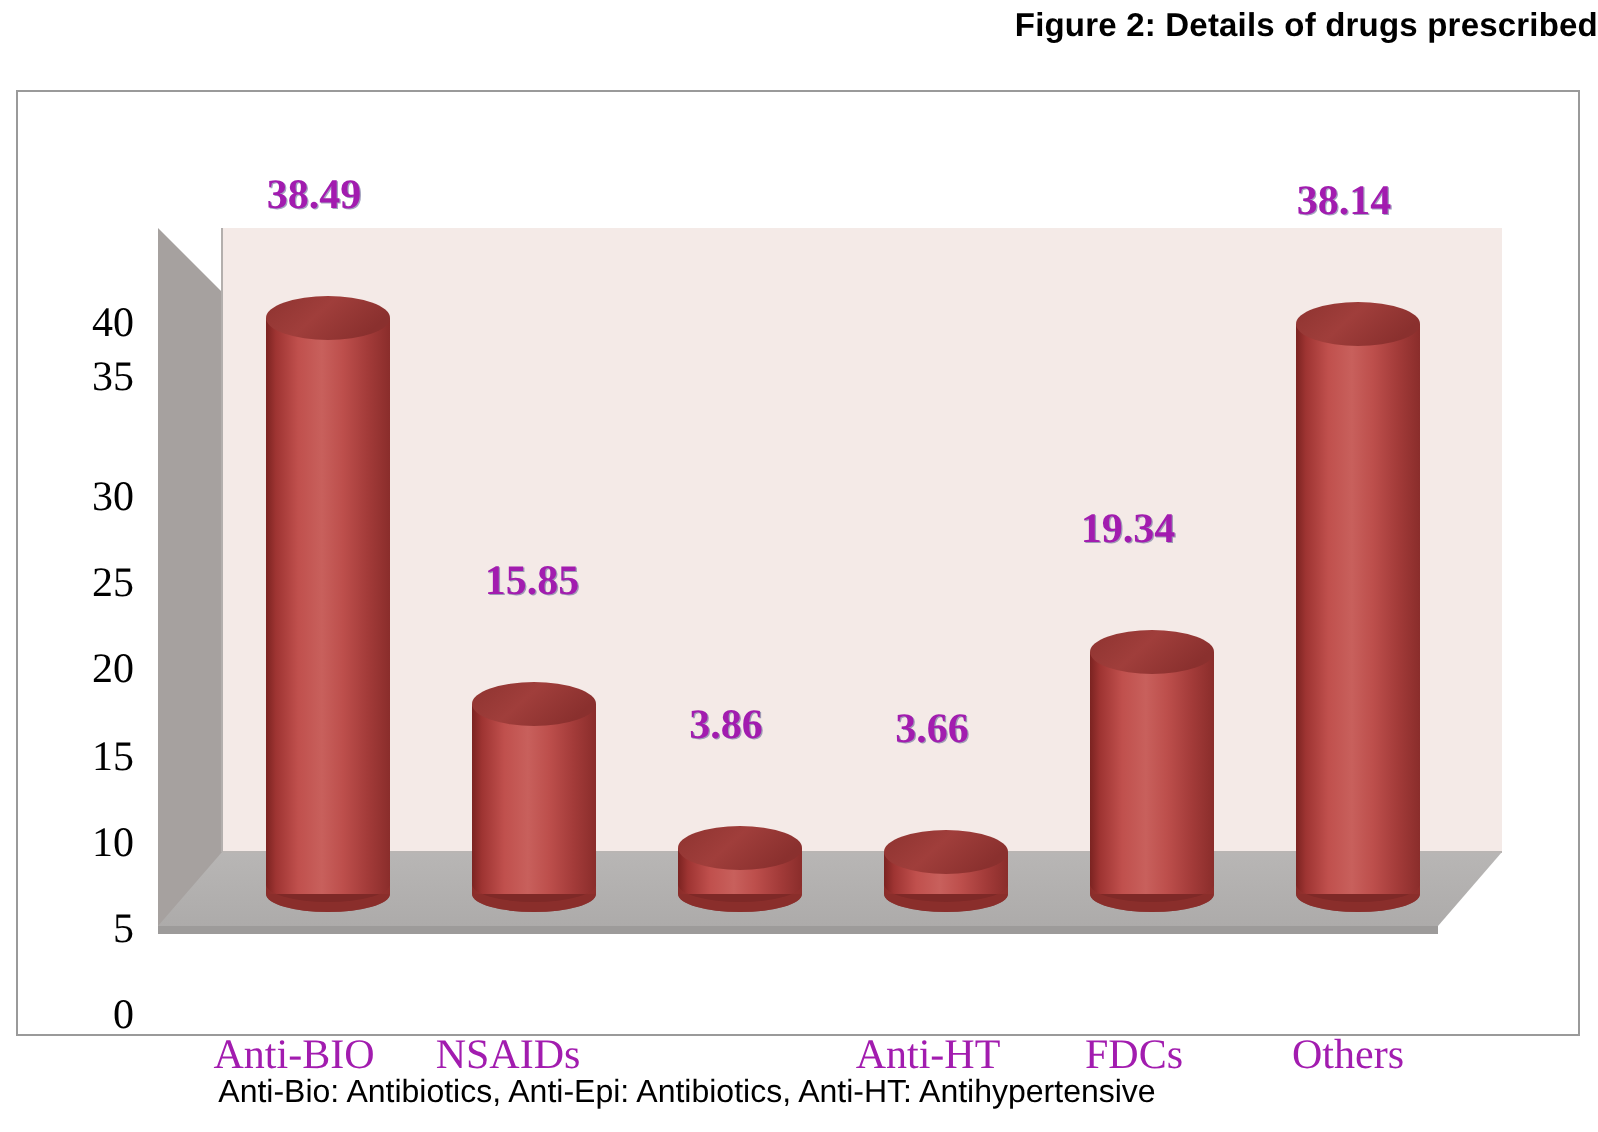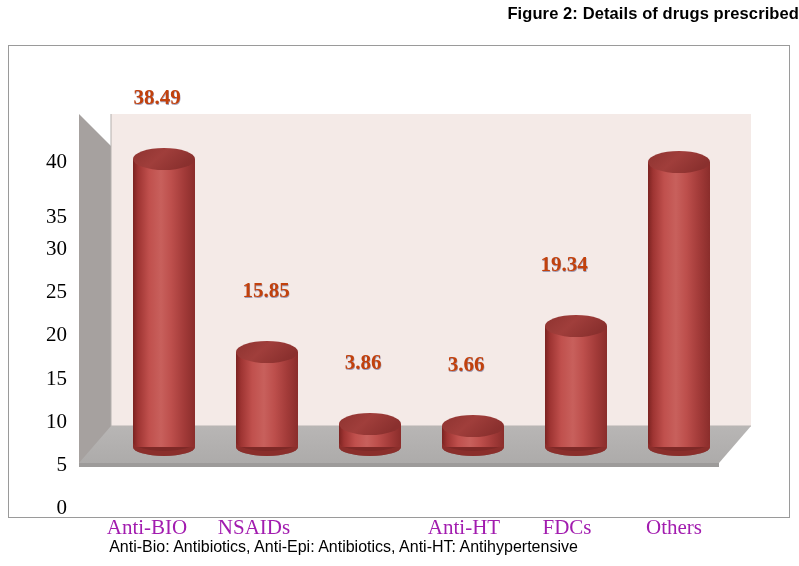--- a/index.html
+++ b/index.html
@@ -76,21 +76,21 @@
   }
 
   
   .value-label {
     position: absolute;
     width: 110px;
     text-align: center;
     font-family: "Liberation Serif", serif;
     font-weight: bold;
     font-size: 21px;
-    color: #c2410c;
+    color: #a21caf;
     line-height: 1;
     text-shadow: 0.6px 0.6px 0 rgba(90,90,140,0.55);
   }
 
   
   #caption {
     position: absolute;
     left: 0;
     top: 538px;
     width: 687px;
@@ -182,34 +182,35 @@
       <g>
         <ellipse cx="670" cy="401" rx="31" ry="9" fill="#7e2927"></ellipse>
         <rect x="639" y="116" width="62" height="285" fill="url(#cylGrad)"></rect>
         <path d="M639,401 A31,9 0 0 0 701,401 L701,396 A31,9 0 0 1 639,396 Z" fill="#93322f" opacity="0.6"></path>
         <ellipse cx="670" cy="116" rx="31" ry="11" fill="url(#topGrad)"></ellipse>
       </g>
     </svg>
   </div>
 
   <div class="y-tick" style="left:6px;  top:105px;">40</div>
-  <div class="y-tick" style="left:6px;  top:160px;">35</div>
+  <div class="y-tick" style="left:6px;  top:132px;">35</div>
   <div class="y-tick" style="left:6px;  top:192px;">30</div>
   <div class="y-tick" style="left:6px;  top:235px;">25</div>
   <div class="y-tick" style="left:6px;  top:278px;">20</div>
   <div class="y-tick" style="left:6px;  top:322px;">15</div>
   <div class="y-tick" style="left:6px;  top:365px;text-align:right;">10</div>
   <div class="y-tick" style="left:6px;  top:408px;">5</div>
   <div class="y-tick" style="left:6px;  top:451px;">0</div>
 
   <div class="value-label" style="left:93px;  top:41px;">38.49</div>
   <div class="value-label" style="left:202px; top:234px;">15.85</div>
   <div class="value-label" style="left:299px; top:306px;">3.86</div>
   <div class="value-label" style="left:402px; top:308px;">3.66</div>
   <div class="value-label" style="left:500px; top:208px;">19.34</div>
+  <div class="value-label" style="left:608px; top:44px;">38.14</div>
 
   <div class="x-label" style="left:73px;">Anti-BIO</div>
   <div class="x-label" style="left:180px;">NSAIDs</div>
   <div class="x-label" style="left:390px;">Anti-HT</div>
   <div class="x-label" style="left:493px;">FDCs</div>
   <div class="x-label" style="left:600px;">Others</div>
 
 </div>
 
 <div id="caption">Anti-Bio: Antibiotics, Anti-Epi: Antibiotics, Anti-HT: Antihypertensive</div>

